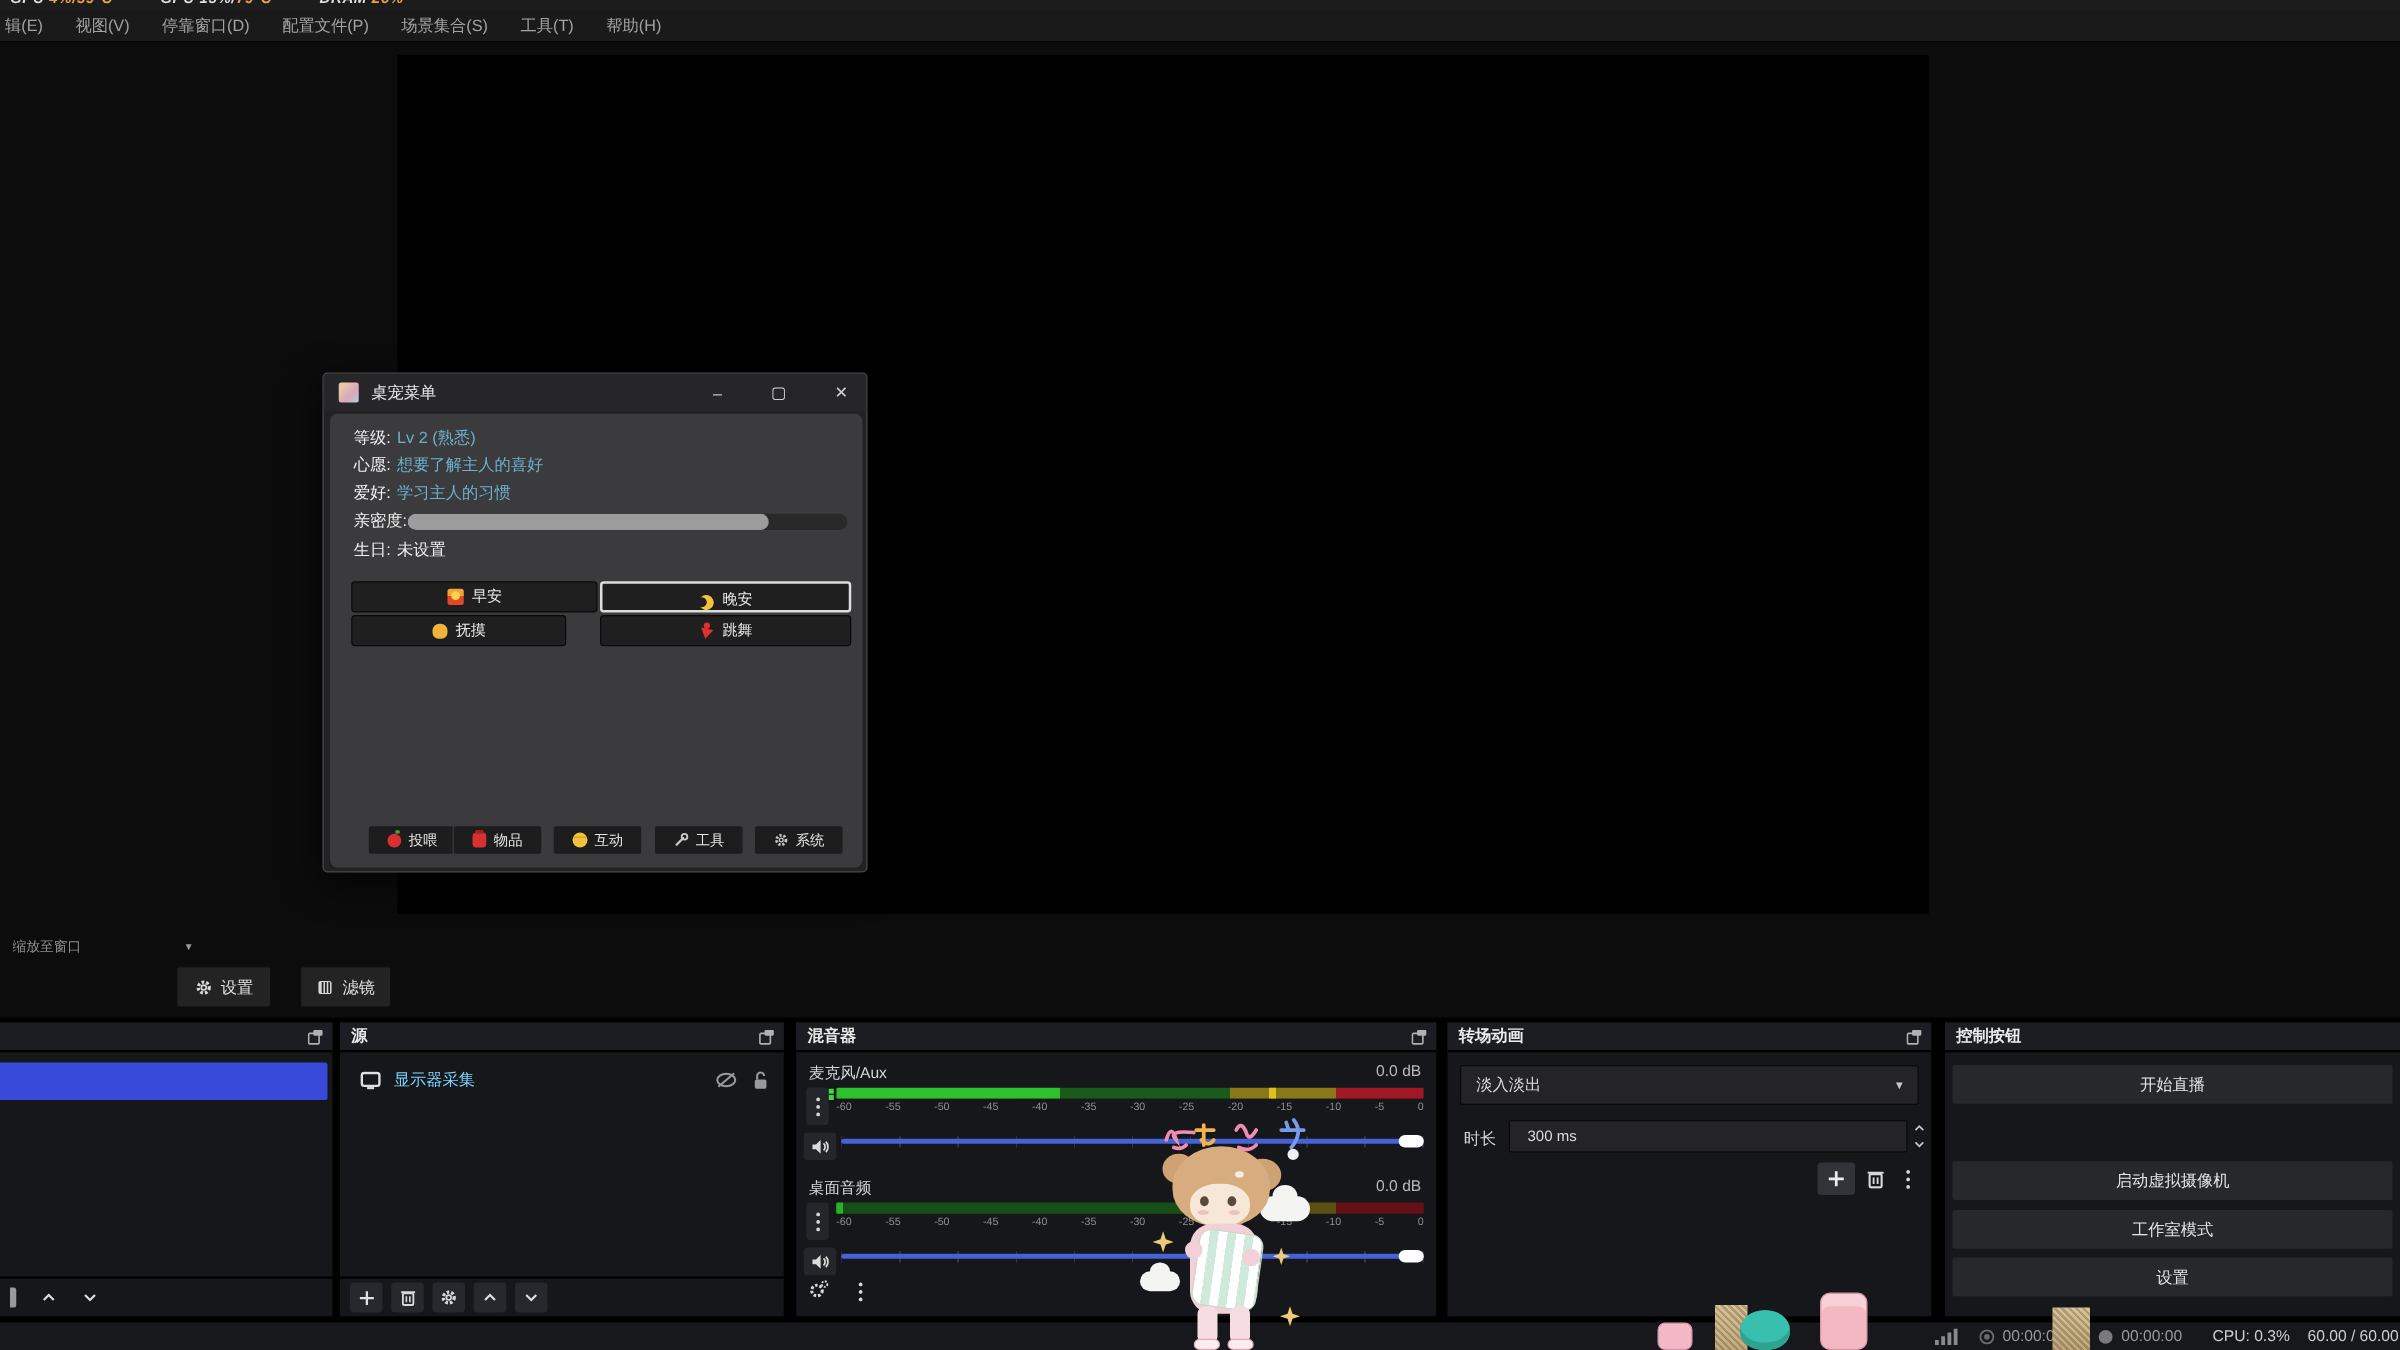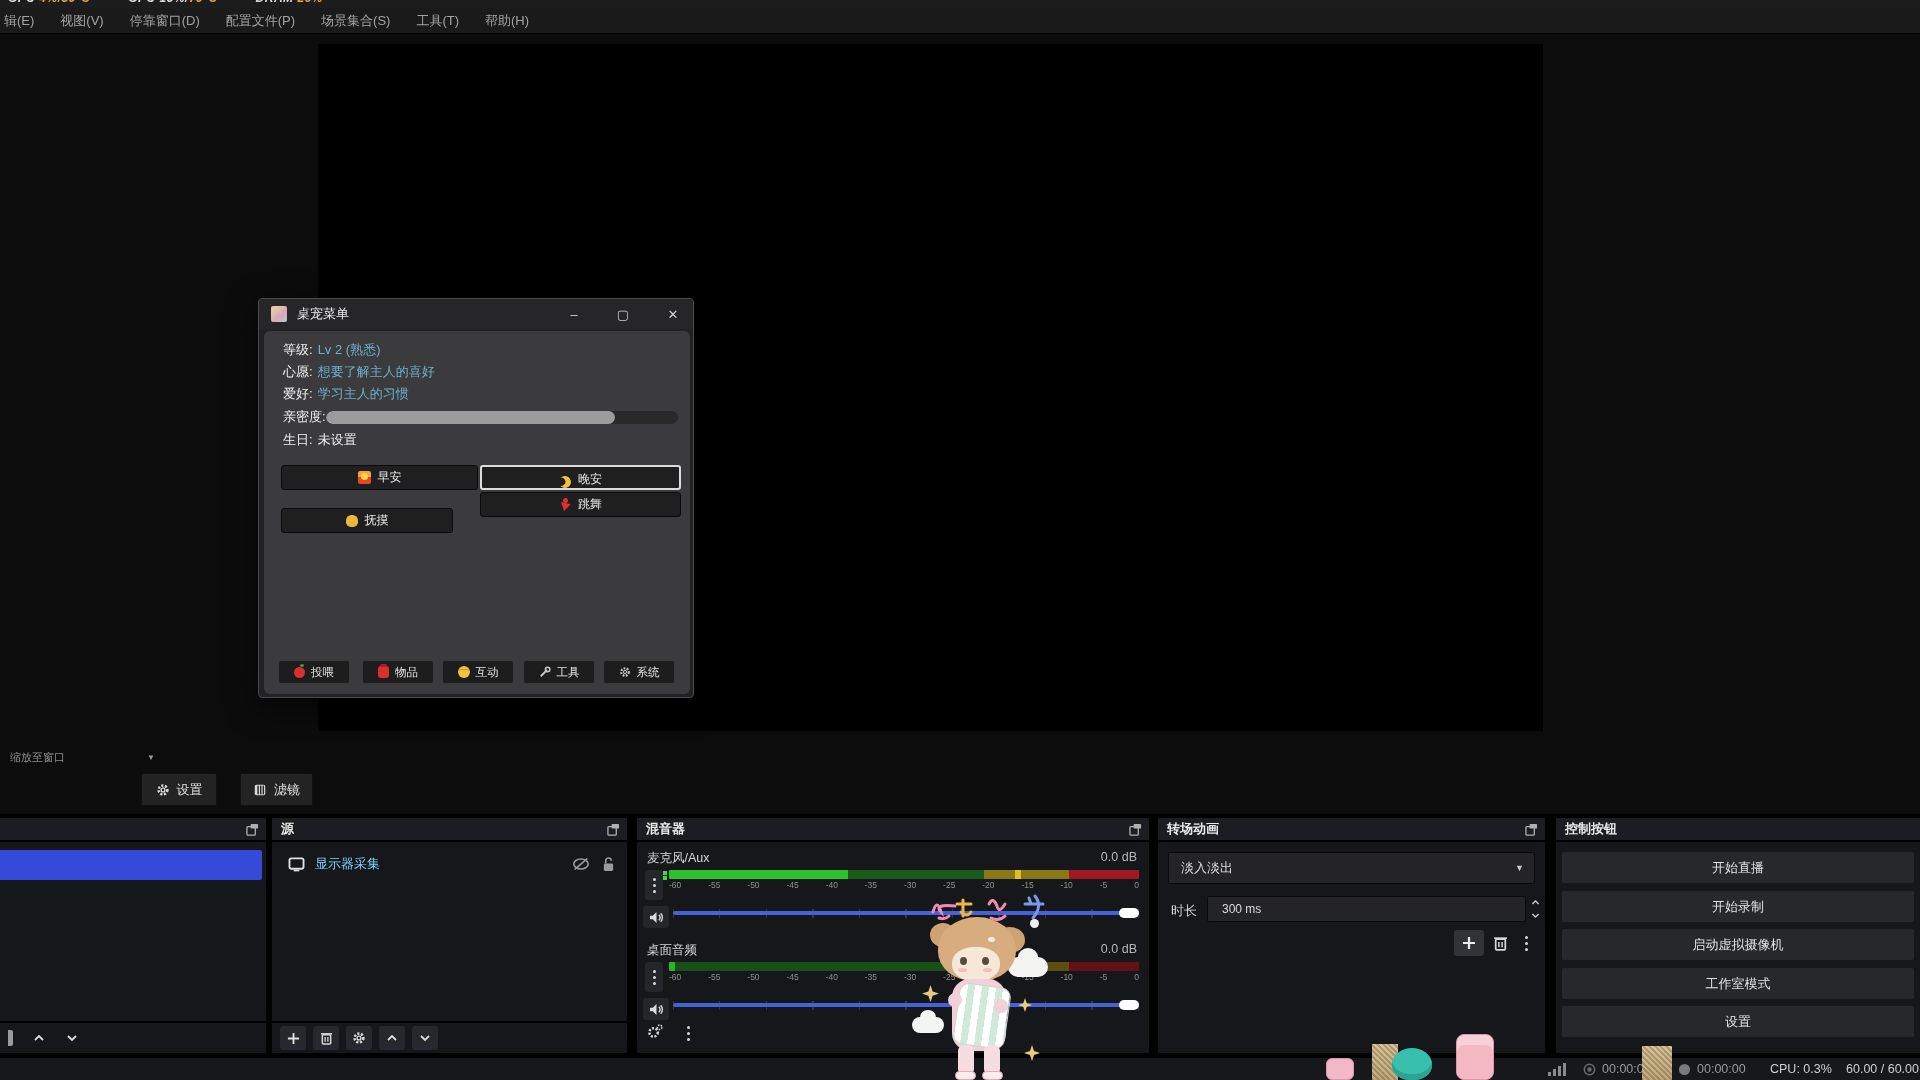--- a/index.html
+++ b/index.html
@@ -210,30 +210,30 @@
     </div>
 
     <div class="act-btn" style="left:17px; top:134px; width:197px;">
       <span class="ic ic-sunrise"></span>
       <span>早安</span>
     </div>
     <div class="act-btn focused" style="left:216px; top:134px; width:201px;align-items:flex-end;">
       <span class="ic ic-moon"></span>
       <span>晚安</span>
     </div>
-    <div class="act-btn" style="left:17px; top:161px; width:172px;margin-top:16px;">
+    <div class="act-btn" style="left:17px; top:161px; width:172px;">
       <span class="ic ic-hand"></span>
       <span>抚摸</span>
     </div>
     <div class="act-btn" style="left:216px; top:161px; width:201px;">
       <span class="ic ic-dance"></span>
       <span>跳舞</span>
     </div>
 
-    <div class="menu-btn" style="left:14px;text-align:center;">
+    <div class="menu-btn" style="left:30px;text-align:center;">
       <span class="ic ic-apple"></span>
       <span>投喂</span>
     </div>
     <div class="menu-btn" style="left:98px;">
       <span class="ic ic-bag"></span>
       <span>物品</span>
     </div>
     <div class="menu-btn" style="left:178px;">
       <span class="ic ic-yarn"></span>
       <span>互动</span>
@@ -486,21 +486,20 @@
           <i></i>
         </div>
     </div>
   </div>
 
   <div id="panel-controls" class="panel">
     <div class="phead">
       <span class="pt">控制按钮</span>
     </div>
     <div class="ctl-btn" style="top:34px;">开始直播</div>
-    <div class="ctl-btn" style="top:73px;">开始录制</div>
     <div class="ctl-btn" style="top:111px;">启动虚拟摄像机</div>
     <div class="ctl-btn" style="top:150px;">工作室模式</div>
     <div class="ctl-btn" style="top:188px;">设置</div>
   </div>
 </div>
 
 <div id="statusbar" class="abs">
   <div class="sbi" style="left:1548px;">
     <span class="sigbars">
         <i style="height:4px;"></i>

